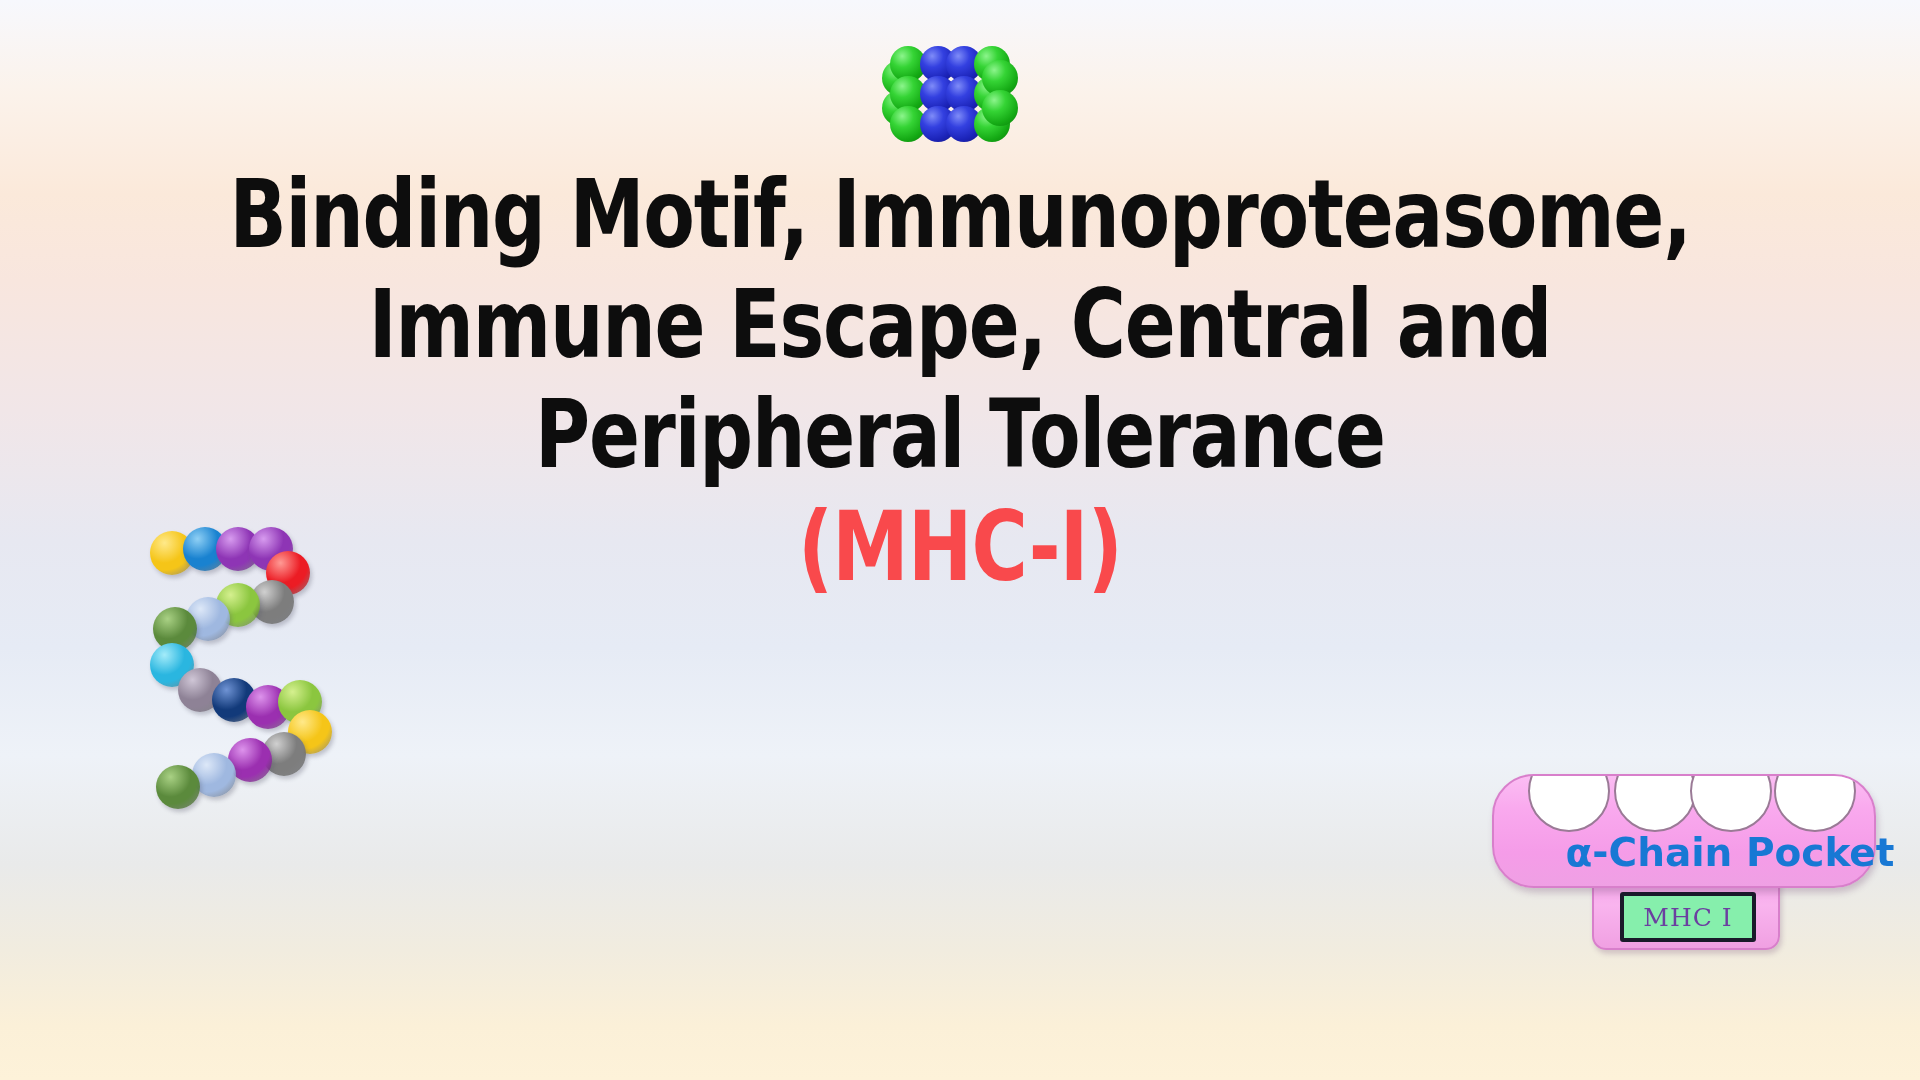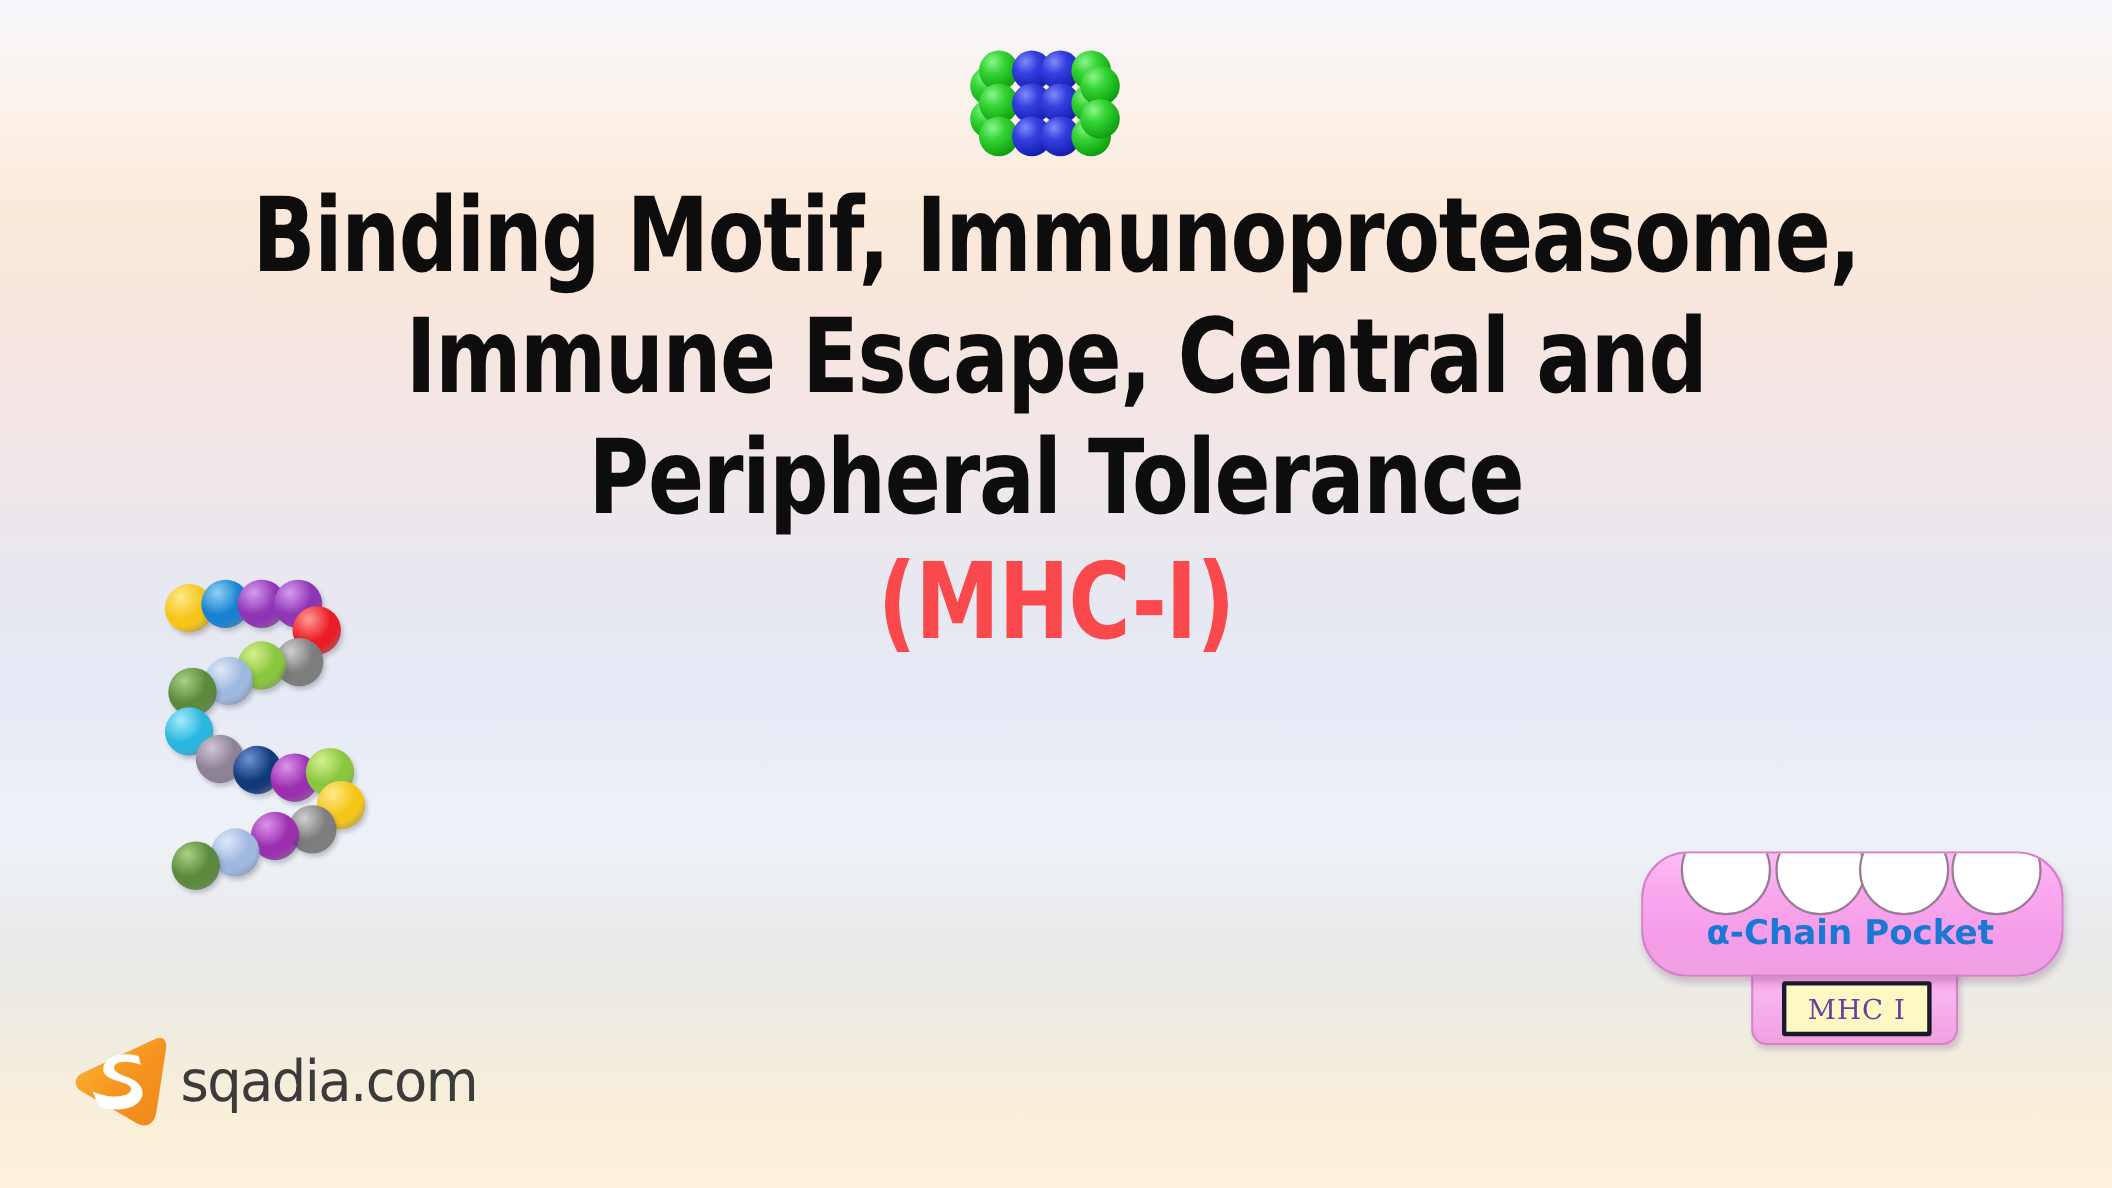--- a/index.html
+++ b/index.html
@@ -191,32 +191,33 @@
     border: 2px solid #9a7a96;
   }
   .pocket-label {
     position: absolute;
     left: 0;
     top: 60px;
     width: 380px;
     text-align: center;
     font-family: "DejaVu Sans", sans-serif;
     font-weight: bold;
-    font-size: 31px;
+    font-size: 39px;
     color: #1878d4;
     letter-spacing: 0px;
     z-index: 4;
+    padding-left: 48px;
   }
   .mhc-box {
     position: absolute;
     left: 128px;
     top: 122px;
     width: 128px;
     height: 42px;
-    background: #fef9c3;
+    background: #86efac;
     border: 4px solid #1a1a2a;
     border-radius: 3px;
     display: flex;
     align-items: center;
     justify-content: center;
     z-index: 5;
   }
   .mhc-box-text {
     font-family: "DejaVu Serif", serif;
     font-size: 25px;
@@ -271,36 +272,20 @@
       <div class="bead" style="left: 62px; top: 153px; background: radial-gradient(circle at 33% 27%, rgb(111, 147, 212) 0%, rgb(18, 58, 122) 46%, rgb(18, 58, 122) 62%, rgba(0, 0, 0, 0.45) 100%);"></div>
       <div class="bead" style="left: 96px; top: 160px; background: radial-gradient(circle at 33% 27%, rgb(221, 147, 236) 0%, rgb(155, 47, 176) 46%, rgb(155, 47, 176) 62%, rgba(0, 0, 0, 0.45) 100%);"></div>
       <div class="bead" style="left: 128px; top: 155px; background: radial-gradient(circle at 33% 27%, rgb(213, 240, 143) 0%, rgb(139, 198, 63) 46%, rgb(139, 198, 63) 62%, rgba(0, 0, 0, 0.45) 100%);"></div>
       <div class="bead" style="left: 138px; top: 185px; background: radial-gradient(circle at 33% 27%, rgb(255, 233, 138) 0%, rgb(245, 197, 24) 46%, rgb(245, 197, 24) 62%, rgba(0, 0, 0, 0.45) 100%);"></div>
       <div class="bead" style="left: 112px; top: 207px; background: radial-gradient(circle at 33% 27%, rgb(208, 208, 208) 0%, rgb(125, 125, 125) 46%, rgb(125, 125, 125) 62%, rgba(0, 0, 0, 0.45) 100%);"></div>
       <div class="bead" style="left: 78px; top: 213px; background: radial-gradient(circle at 33% 27%, rgb(221, 147, 236) 0%, rgb(155, 47, 176) 46%, rgb(155, 47, 176) 62%, rgba(0, 0, 0, 0.45) 100%);"></div>
       <div class="bead" style="left: 42px; top: 228px; background: radial-gradient(circle at 33% 27%, rgb(221, 232, 248) 0%, rgb(159, 184, 224) 46%, rgb(159, 184, 224) 62%, rgba(0, 0, 0, 0.45) 100%);"></div>
       <div class="bead" style="left: 6px; top: 240px; background: radial-gradient(circle at 33% 27%, rgb(169, 209, 132) 0%, rgb(91, 138, 60) 46%, rgb(91, 138, 60) 62%, rgba(0, 0, 0, 0.45) 100%);"></div>
     </div>
 
-  <div class="logo">
-    <div class="logo-mark">
-      <svg width="86" height="88" viewBox="0 0 86 88">
-        <defs>
-          <linearGradient id="og" x1="0" y1="0" x2="1" y2="1">
-            <stop offset="0%" stop-color="#fbbd3f"></stop>
-            <stop offset="50%" stop-color="#f69520"></stop>
-            <stop offset="100%" stop-color="#f0871a"></stop>
-          </linearGradient>
-        </defs>
-        <path d="M74 4 C80 2 84 6 83 13 L74 72 C72 82 64 86 56 81 L6 52 C-1 48 -1 40 6 36 Z" fill="url(#og)"></path>
-        <path d="M58 20 C44 16 28 20 26 30 C24 40 38 42 46 45 C54 48 52 54 44 56 C36 58 24 56 16 52 L22 66 C34 70 50 70 58 62 C66 54 60 44 50 40 C40 36 34 34 36 29 C38 24 50 24 60 28 Z" fill="#ffffff"></path>
-      </svg>
-    </div>
-    <div class="logo-text">sqadia.com</div>
-  </div>
 
   <div class="pocket">
     <div class="pocket-stem"></div>
     <div class="pocket-bar">
       <div class="notch" style="left:34px;"></div>
       <div class="notch" style="left:120px;"></div>
       <div class="notch" style="left:196px;"></div>
       <div class="notch" style="left:280px;"></div>
     </div>
     <div class="pocket-label">α-Chain Pocket</div>

